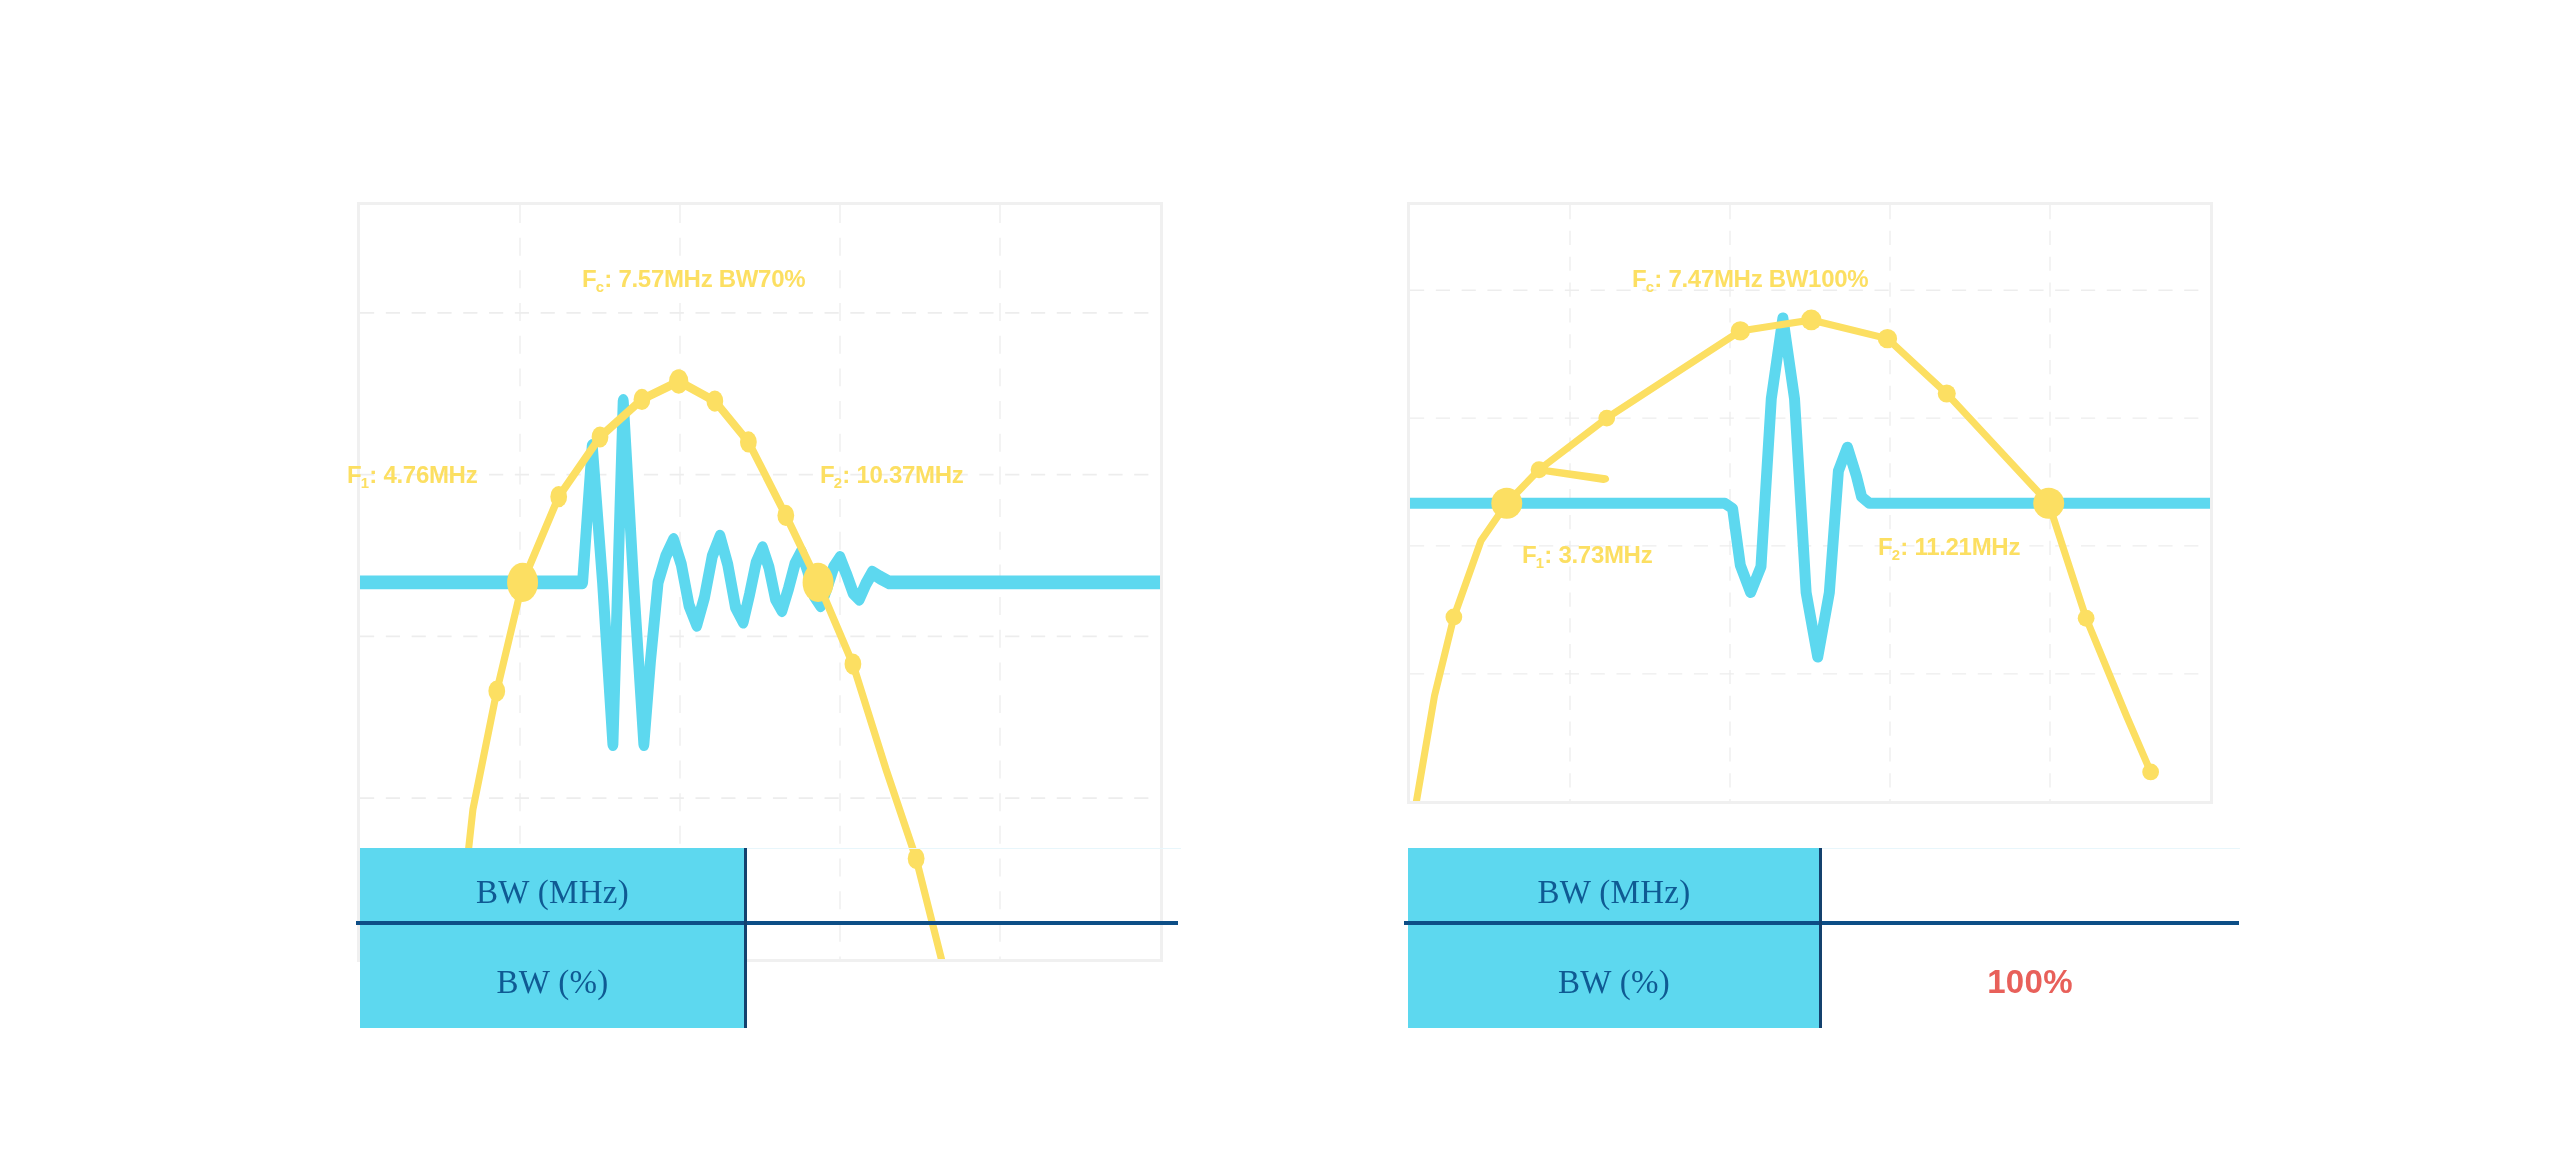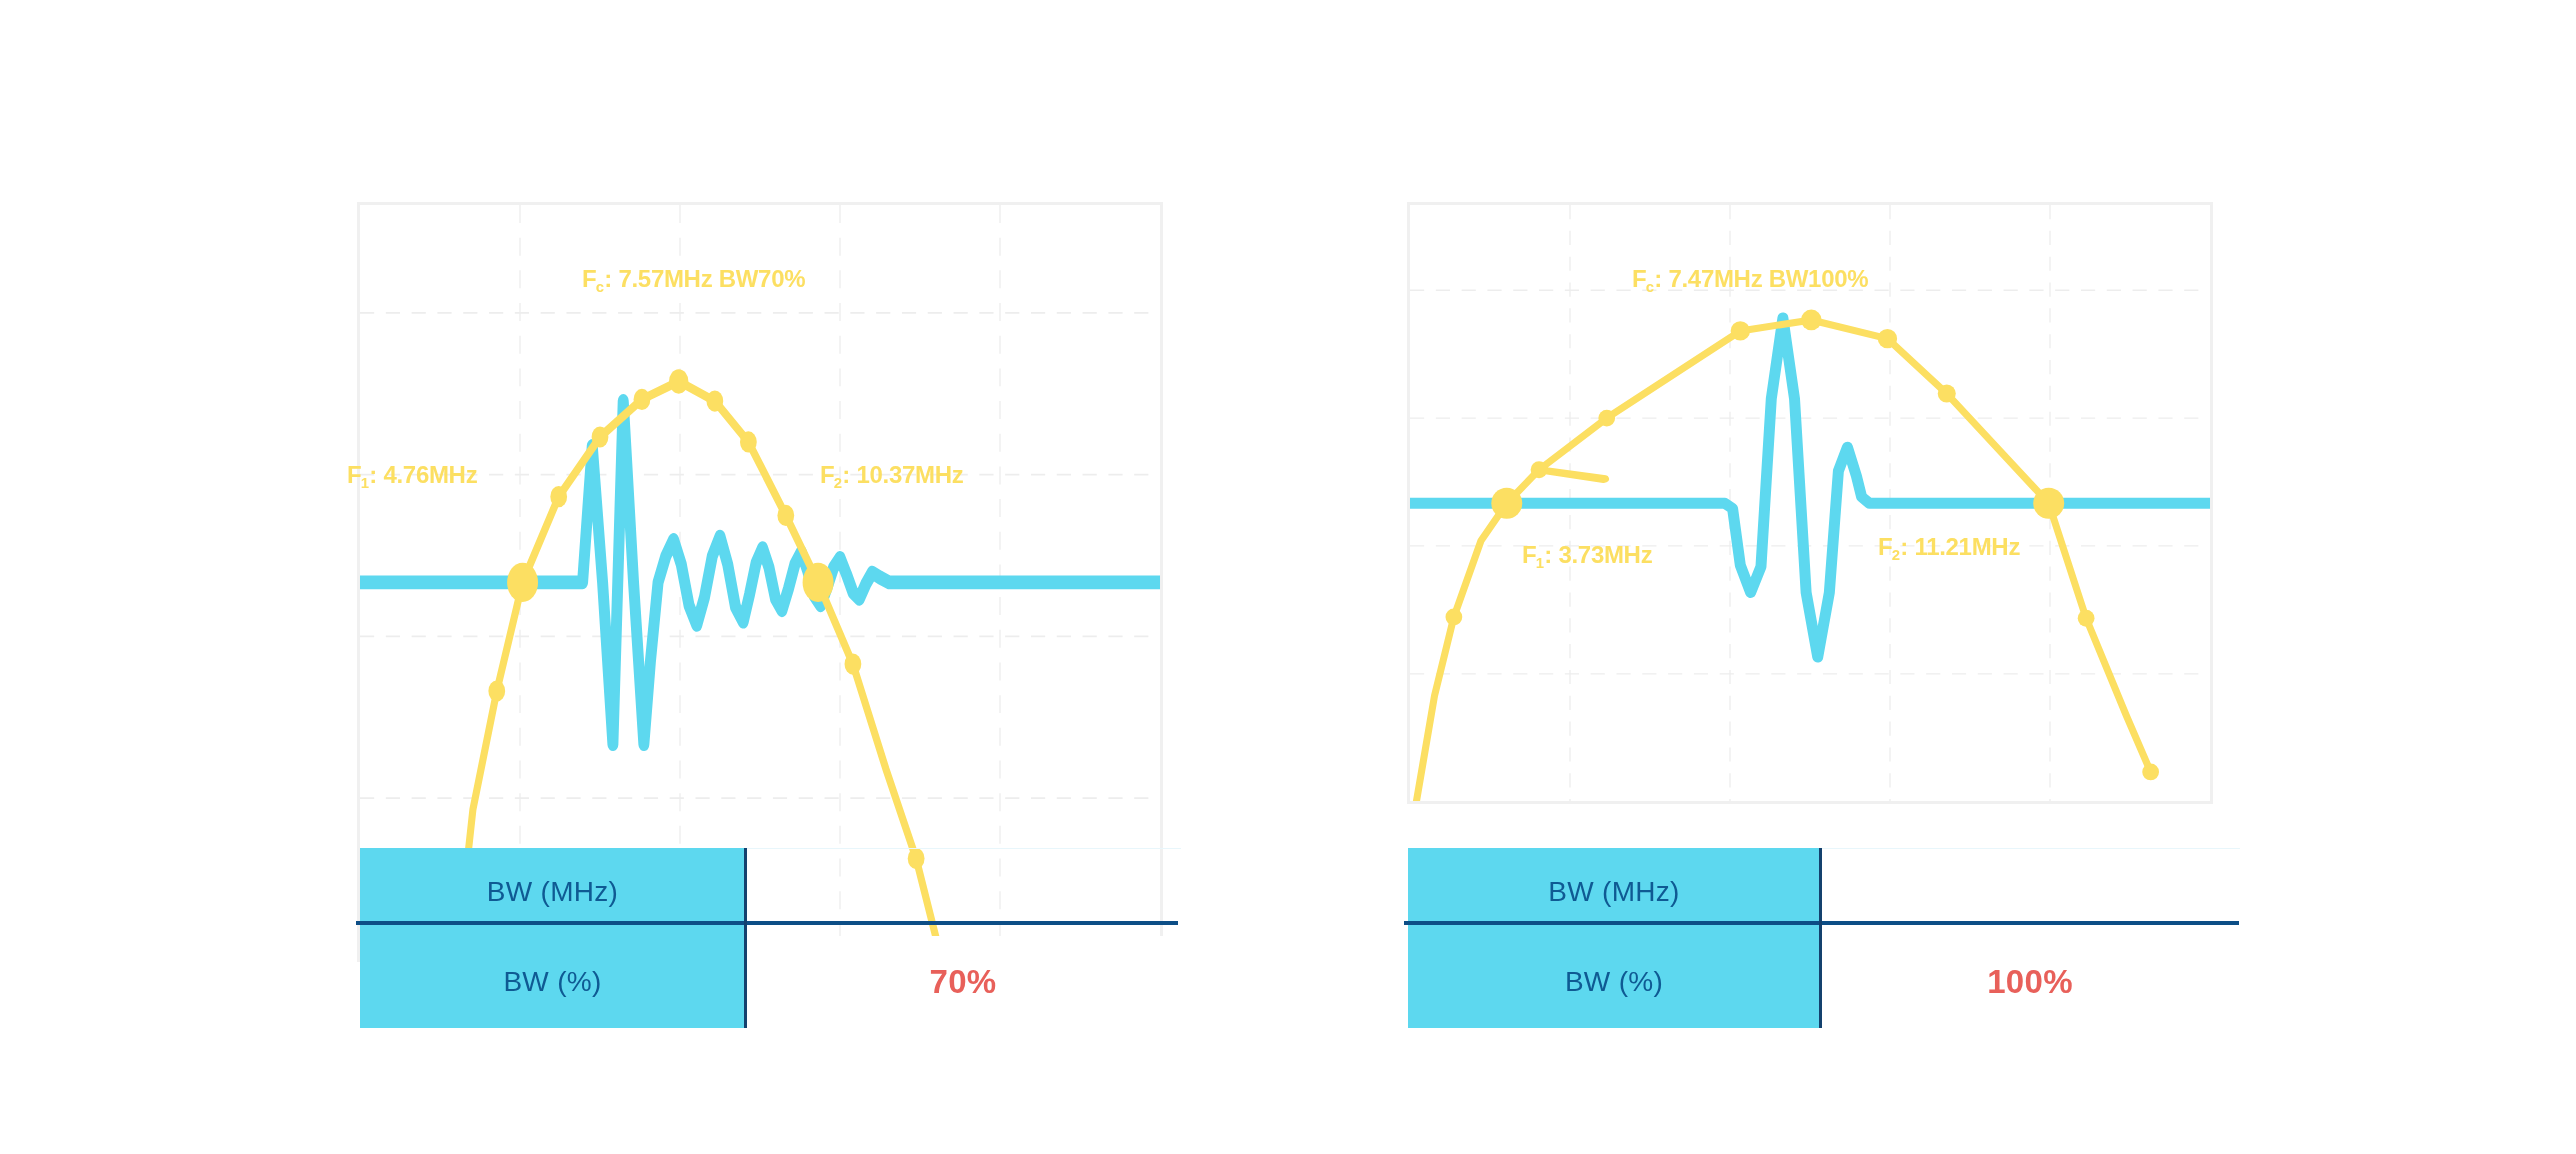--- a/index.html
+++ b/index.html
@@ -30,23 +30,23 @@
   }
   .ann sub{font-size:0.62em;vertical-align:baseline;position:relative;top:4.5px;left:-0.6px;}
 
   
   .bw-table{position:absolute;}
   .bw-row{position:relative;display:flex;align-items:stretch;}
   .bw-key{
     background:#5dd8ef;
     color:#0f5a93;
     display:flex;align-items:center;justify-content:center;
-    font-size:28px;
+    font-size:33px;
     font-weight:normal;
-    font-family:Liberation Sans, sans-serif;
+    font-family:Liberation Serif, serif;
     box-sizing:border-box;
     letter-spacing:0.3px;
   }
   .bw-val{
     display:flex;align-items:center;justify-content:center;
     box-sizing:border-box;
     background:#fff;
   }
   .bw-val.num{color:#18558f;font-size:27px;font-weight:normal;letter-spacing:0.3px;}
   .bw-val.pct{color:#e8605a;font-size:33px;font-weight:bold;letter-spacing:0.3px;}
@@ -133,21 +133,20 @@
       <div class="toprule" style="left:385px;top:0;width:436px;"></div>
 
       <div class="bw-row" style="height:88px;">
         <div class="bw-key" style="width:385px;">BW (MHz)</div>
       </div>
 
       <div class="hrule" style="left:-3.9px;top:73px;width:822px;"></div>
 
       <div class="bw-row" style="height:92px;">
         <div class="bw-key" style="width:385px;">BW (%)</div>
-        <div class="bw-val pct" style="width:436px;">70%</div>
       </div>
 
       <div class="vrule" style="left:384px;height:180px;"></div>
     </div>
   </div>
 
   <div class="panel" style="left:1288px;top:0;width:1288px;height:1154px;">
 
     <div class="chart-frame" style="left:119px;top:202px;width:806px;height:602px;">
       <svg class="chart-svg" viewBox="0 0 1240 923" preserveAspectRatio="none">

